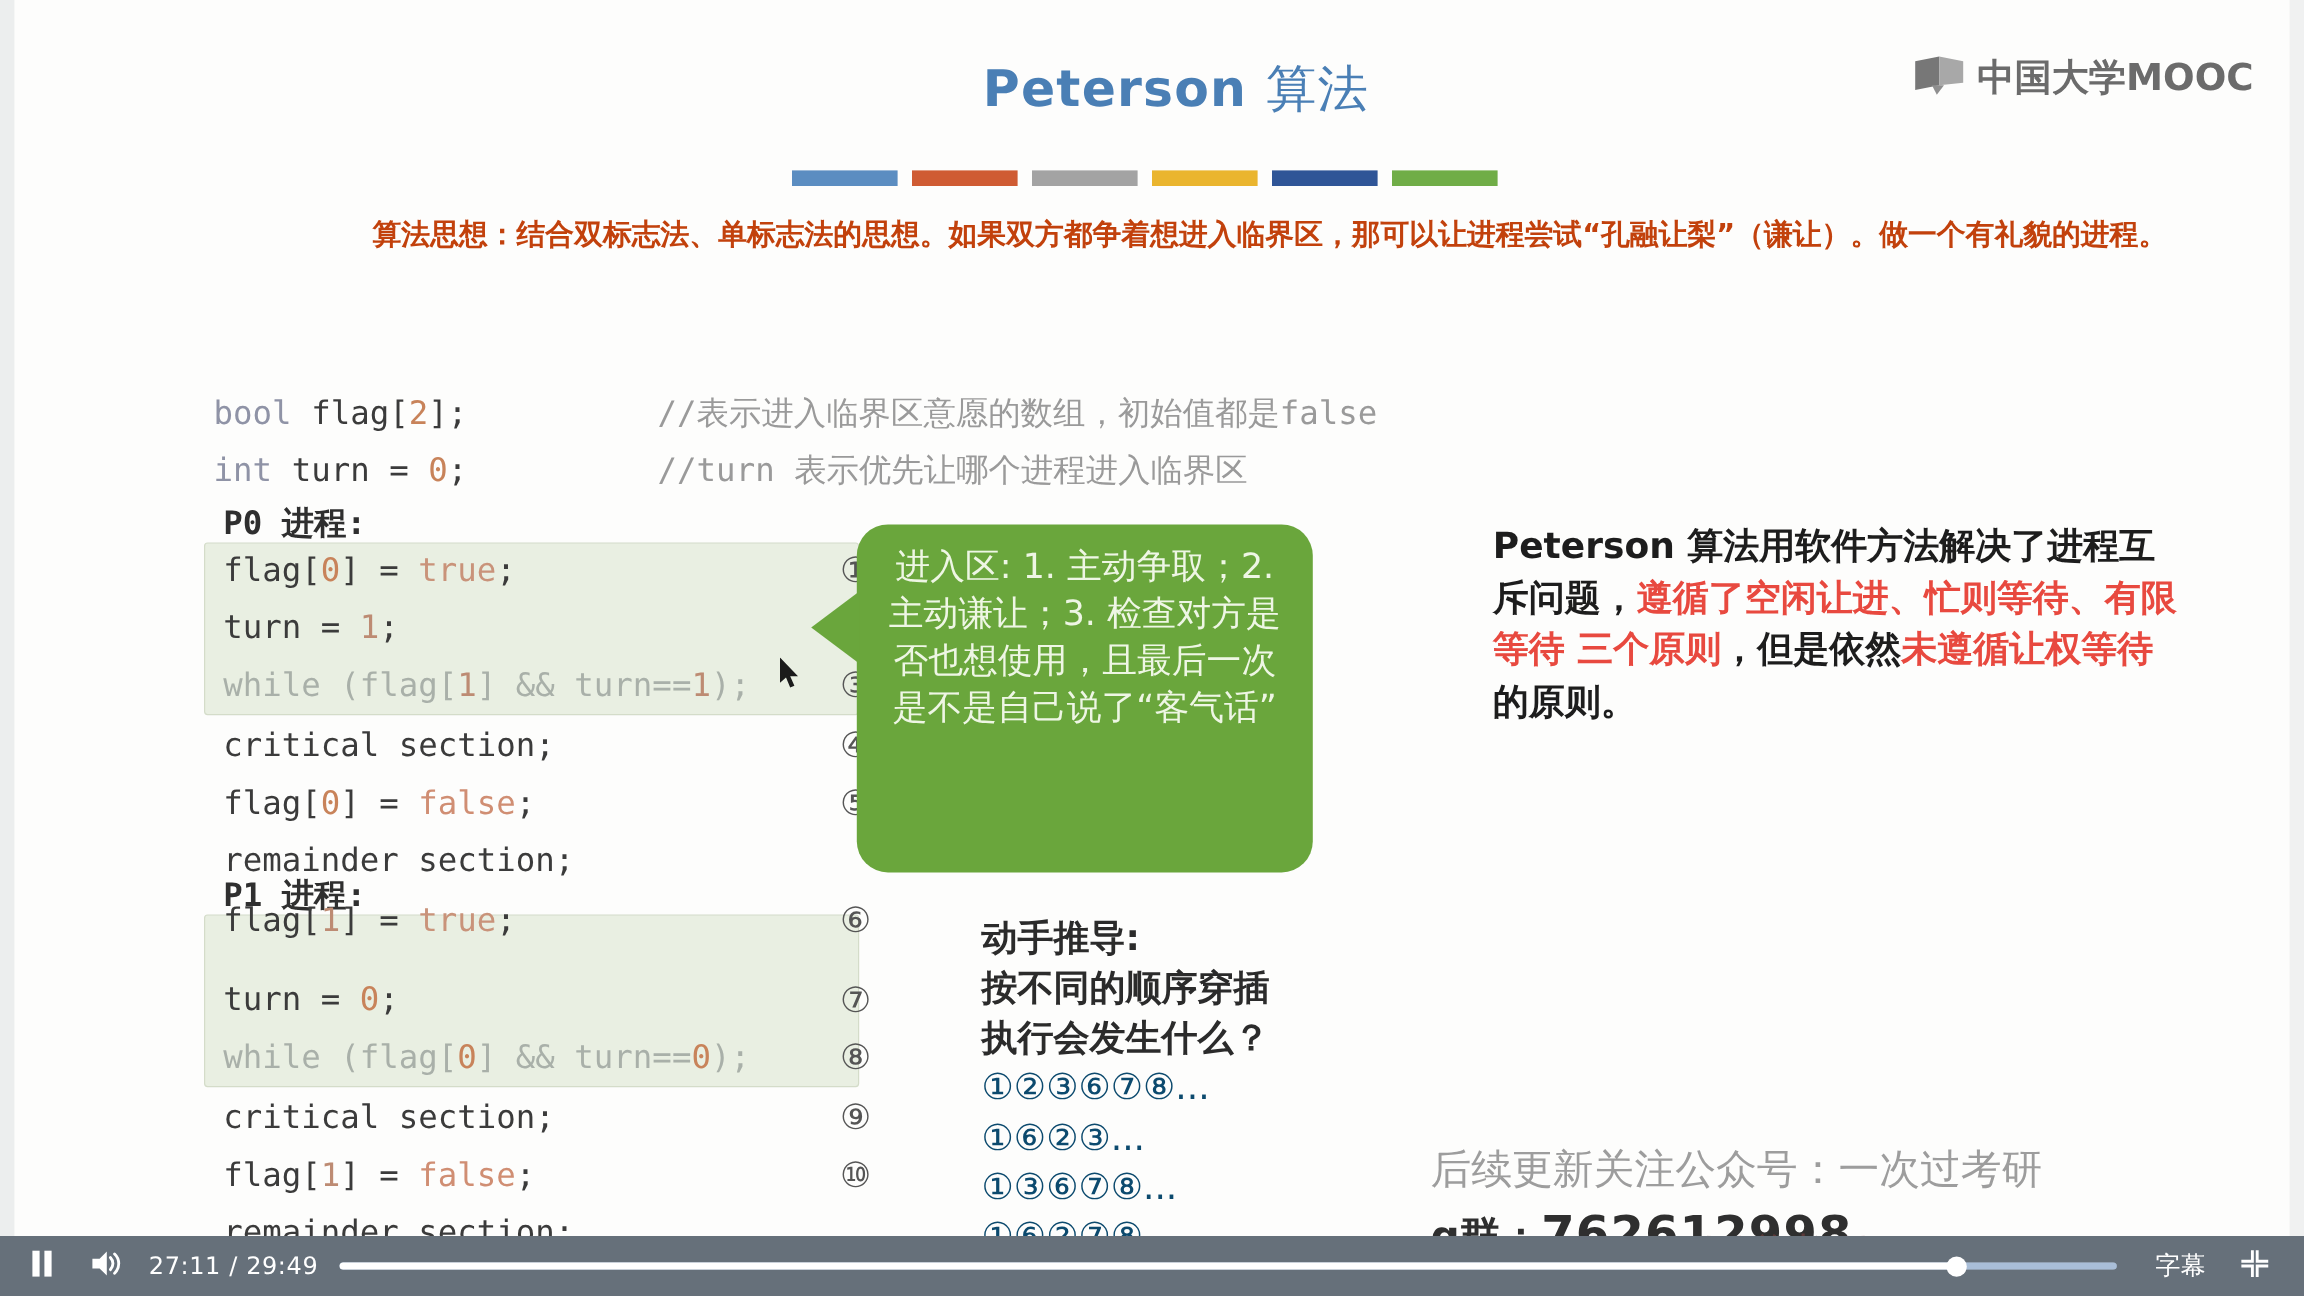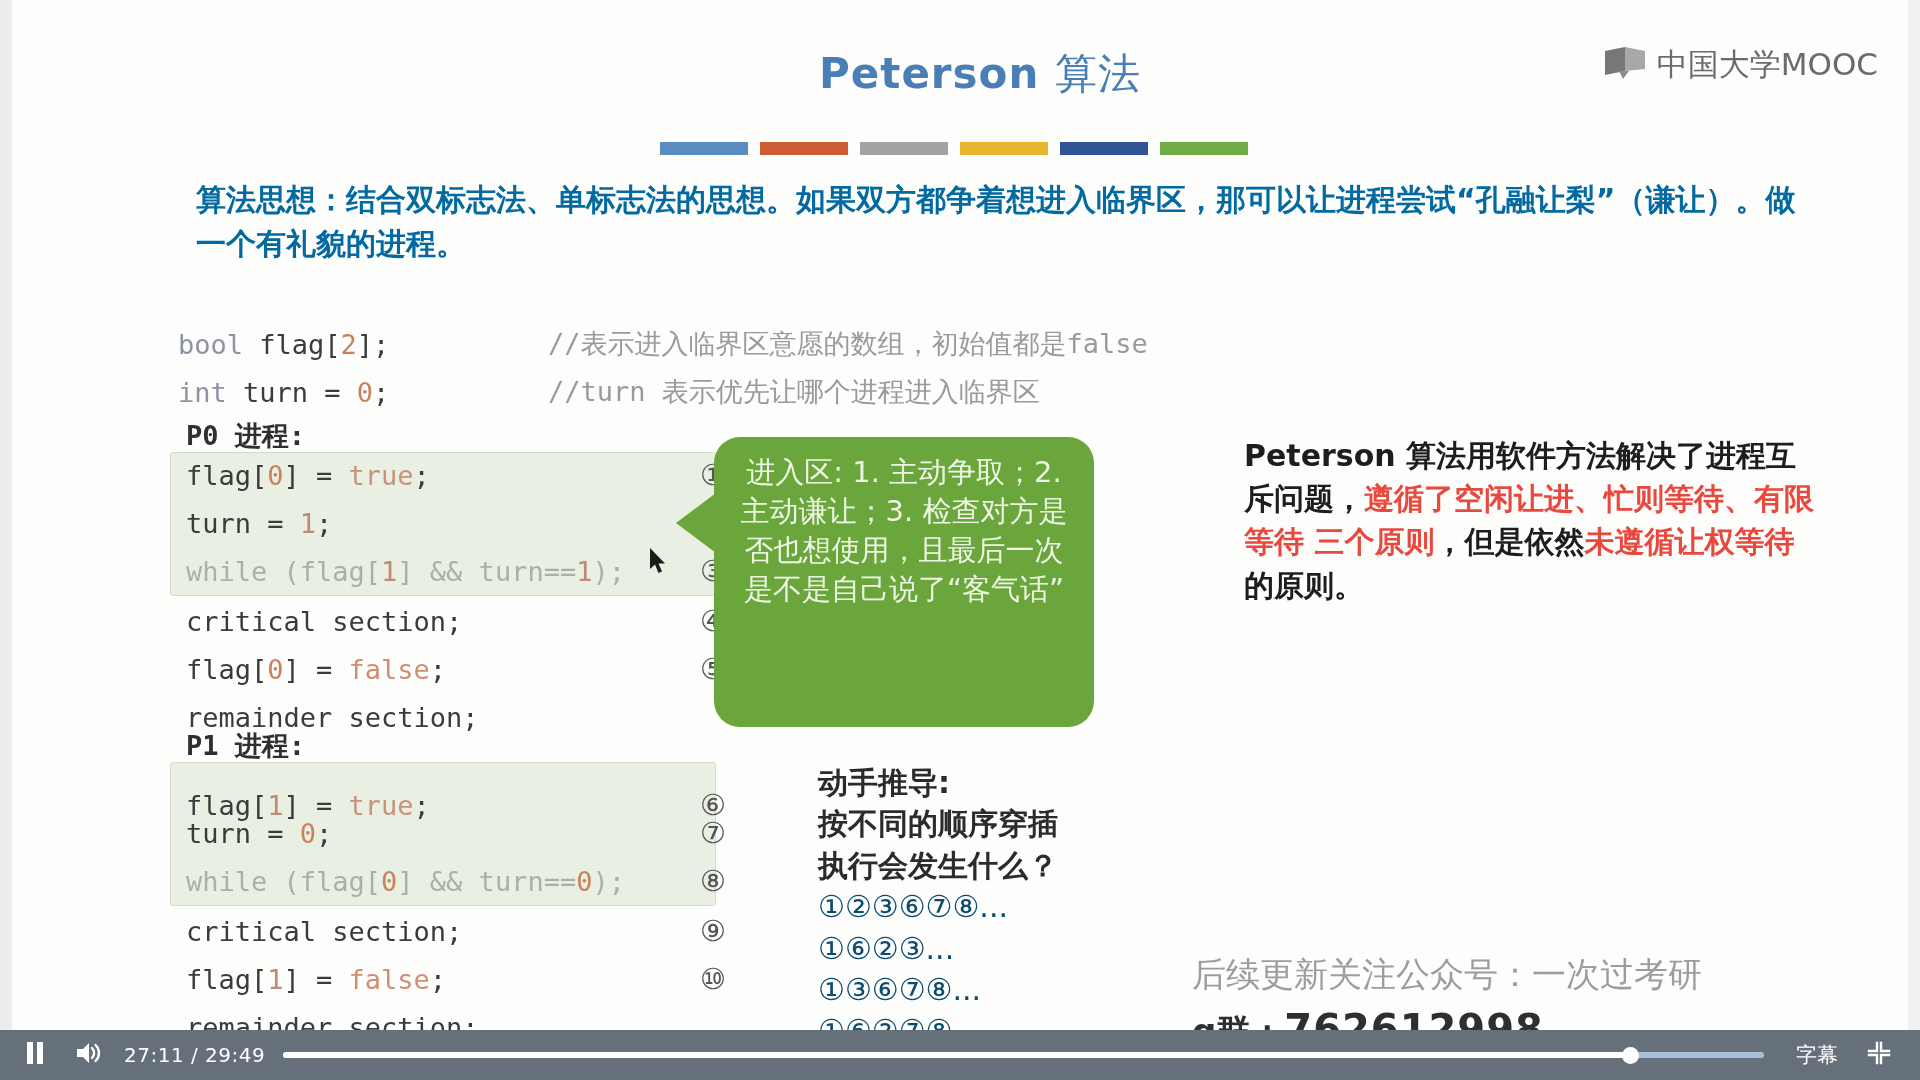--- a/index.html
+++ b/index.html
@@ -69,40 +69,42 @@
   }
 
   
   #mooc {
     position: absolute;
     right: 42px; top: 44px;
     display: flex;
     align-items: center;
     gap: 10px;
     color: #6e6e6e;
+    font-weight: bold;
   }
   #mooc .glyph { display:block; }
   #mooc .word {
     font-size: 31px;
     letter-spacing: 0px;
     color: #6b6b6b;
     font-family: "DejaVu Sans", "Liberation Sans", sans-serif;
   }
 
   
   #intro {
     position: absolute;
     left: 196px; top: 178px;
     width: 1610px;
-    font-size: 30px;
+    font-size: 24px;
     line-height: 1.45;
-    color: #0369a1;
+    color: #c2410c;
     font-weight: bold;
     text-indent: 0;
     font-family: "DejaVu Sans", "Liberation Sans", sans-serif;
+    text-align: right;
   }
 
   
   .code {
     font-family: "DejaVu Sans Mono", "Liberation Mono", monospace;
     font-size: 27px;
     color: #3b3b3b;
     white-space: pre;
   }
   .kw    { color: #8f93a6; }
@@ -386,21 +388,21 @@
       <span class="circ">⑤</span>
     </div>
     <div class="codeline" style="top:694px;">
       <span class="txt code">remainder section;</span>
       <span class="circ"></span>
     </div>
 
     <div class="proc-label" style="left:186px; top:728px;">P1 进程:</div>
     <div class="codeblock" style="left:170px; top:762px; width:546px; height:144px;"></div>
 
-    <div class="codeline" style="top:782px;">
+    <div class="codeline" style="top:744px;">
       <span class="txt code">flag[<span class="num2">1</span>] = <span class="lit">true</span>;</span>
       <span class="circ">⑥</span>
     </div>
     <div class="codeline" style="top:810px;">
       <span class="txt code">turn = <span class="num">0</span>;</span>
       <span class="circ">⑦</span>
     </div>
     <div class="codeline" style="top:858px;">
       <span class="txt code dim">while (flag[<span class="num">0</span>] &amp;&amp; turn==<span class="num">0</span>);</span>
       <span class="circ">⑧</span>

